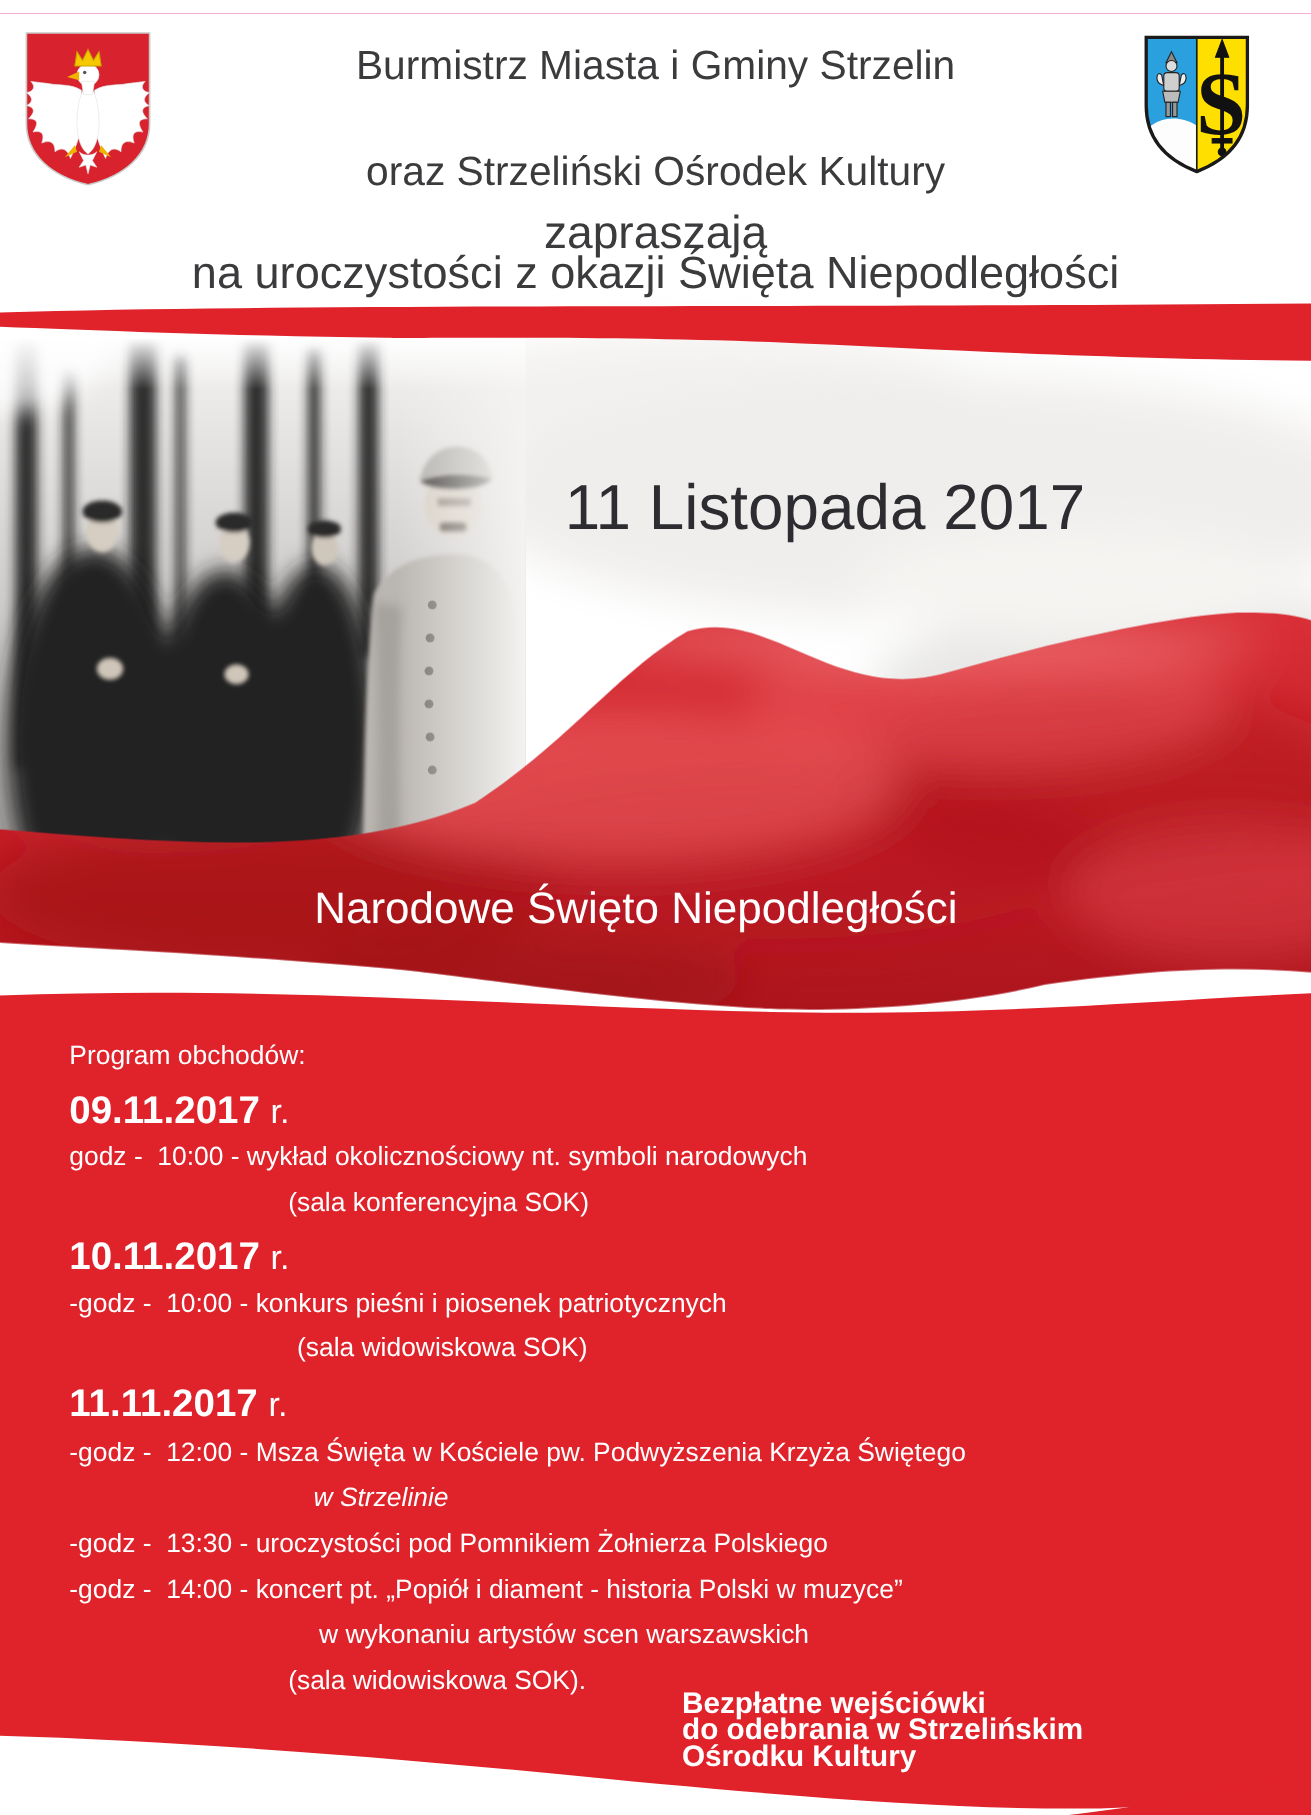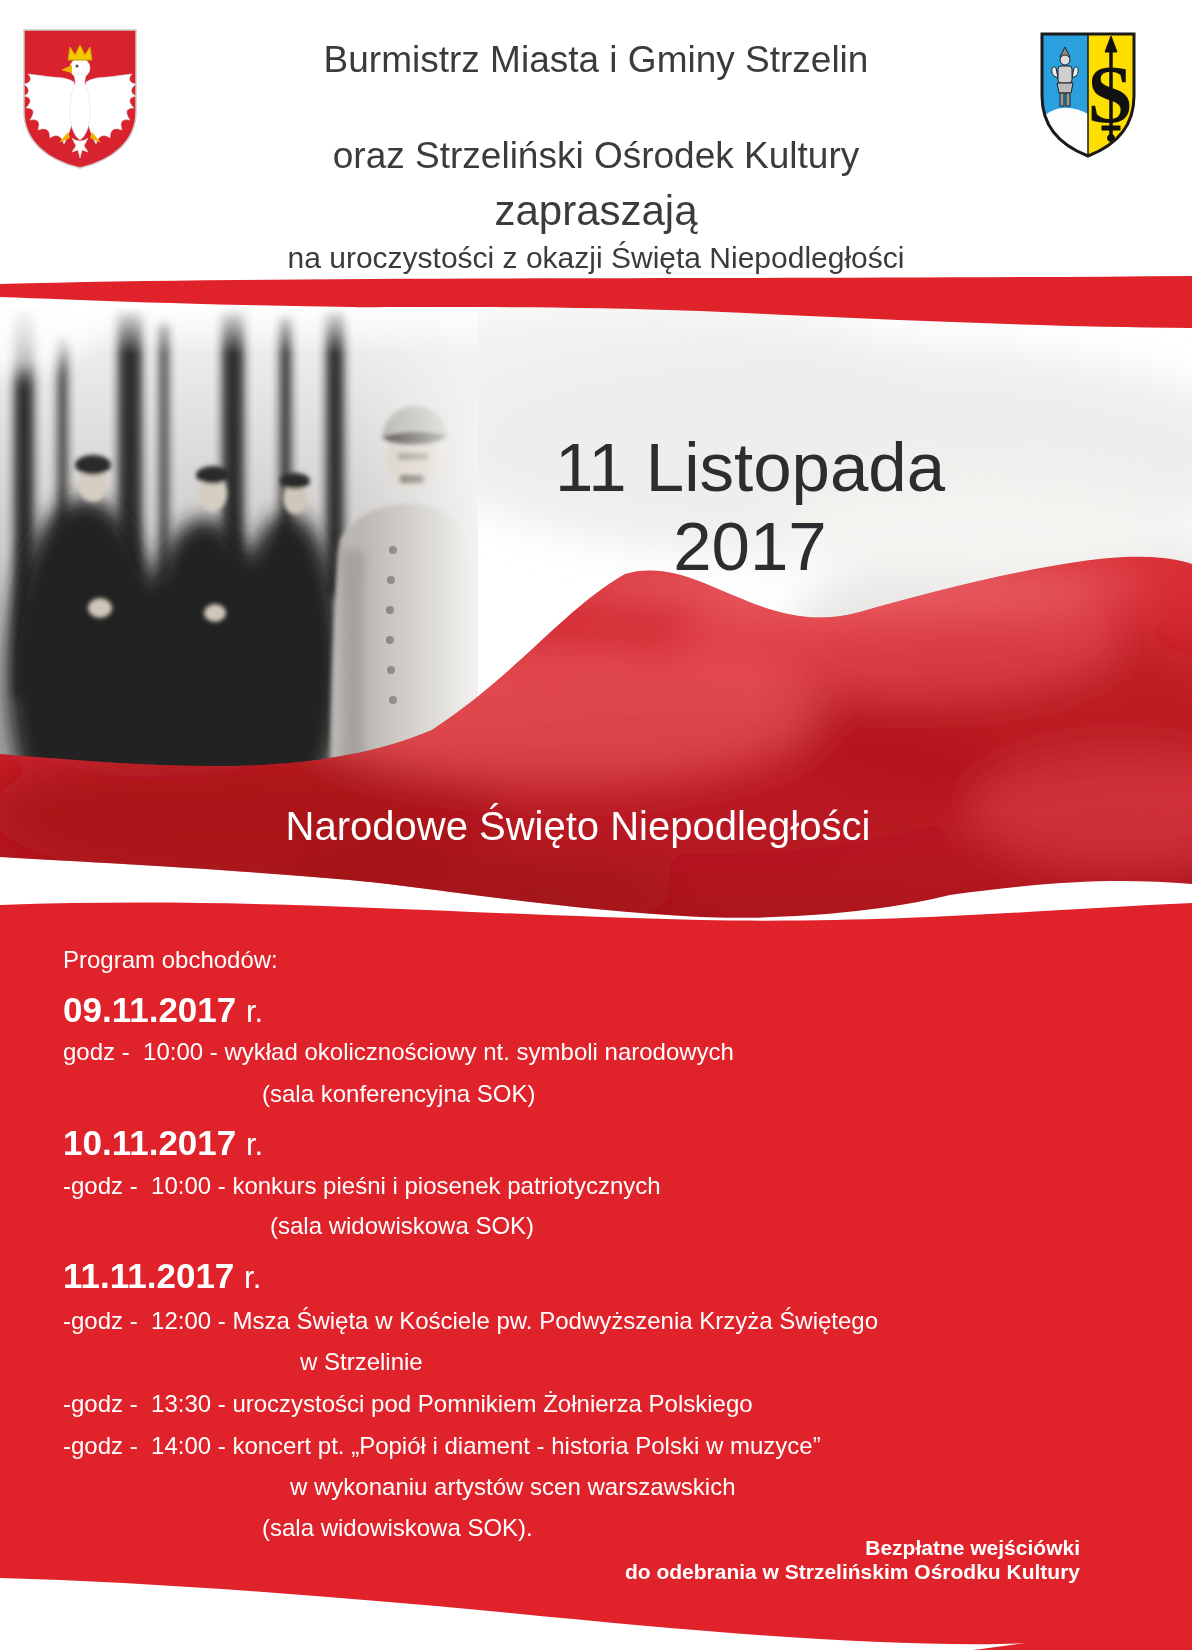--- a/index.html
+++ b/index.html
@@ -10,49 +10,49 @@
   }
   .bg{position:absolute;left:0;top:0;z-index:0;}
   .emblem{position:absolute;z-index:3;}
   .eagle{left:18px;top:14px;}
   .crest{left:1038px;top:18px;}
   .hline{position:absolute;left:0;width:100%;text-align:center;color:#3b3b3d;z-index:2;letter-spacing:0px;}
   .h1{top:27px;font-size:37px;}
   .h2{top:72px;font-size:37px;}
   .h3{top:123px;font-size:37px;}
   .h4{top:175px;font-size:42px;}
-  .h5{top:229px;font-size:30px;}
+  .h5{top:213px;font-size:41px;}
   .date-banner{
     position:absolute;left:470px;top:416px;width:560px;text-align:center;z-index:2;
-    color:#2d2d31;font-size:69px;
+    color:#2d2d31;font-size:58px;
   }
   .title{
     position:absolute;left:78px;top:792px;width:1000px;text-align:center;z-index:2;
     color:#ffffff;font-size:40px;letter-spacing:0px;
   }
   .pline{position:absolute;color:#ffffff;z-index:2;font-size:24px;white-space:pre;}
   .pheading{left:63px;top:934px;}
   .pdate{font-size:35px;font-weight:bold;}
   .pdate .suffix{font-weight:normal;font-size:31px;}
   .d1{left:63px;top:978px;}
   .d1e1{left:63px;top:1026px;}
   .d1v1{left:262px;top:1068px;}
   .d2{left:63px;top:1111px;}
   .d2e1{left:63px;top:1160px;}
   .d2v1{left:270px;top:1200px;}
   .d3{left:63px;top:1244px;}
   .d3e1{left:63px;top:1295px;}
-  .d3e1b{left:300px;top:1336px;}
+  .d3e1b{left:285px;top:1336px;font-style:italic;}
   .d3e2{left:63px;top:1378px;}
   .d3e3{left:63px;top:1420px;}
   .d3e3b{left:290px;top:1461px;}
   .d3e3c{left:262px;top:1502px;}
   .note{
-    position:absolute;left:620px;top:1524px;width:460px;z-index:2;text-align:right;
-    color:#ffffff;font-weight:bold;font-size:21px;line-height:24px;
+    position:absolute;left:620px;top:1524px;width:460px;z-index:2;text-align:left;
+    color:#ffffff;font-weight:bold;font-size:27px;line-height:24px;
   }
 </style>
 </head>
 <body>
 
 <div class="poster">
 
   <svg class="bg" width="1192" height="1650" viewBox="0 0 1192 1650">
     <defs>
       <filter id="b2" x="-50%" y="-50%" width="200%" height="200%">

